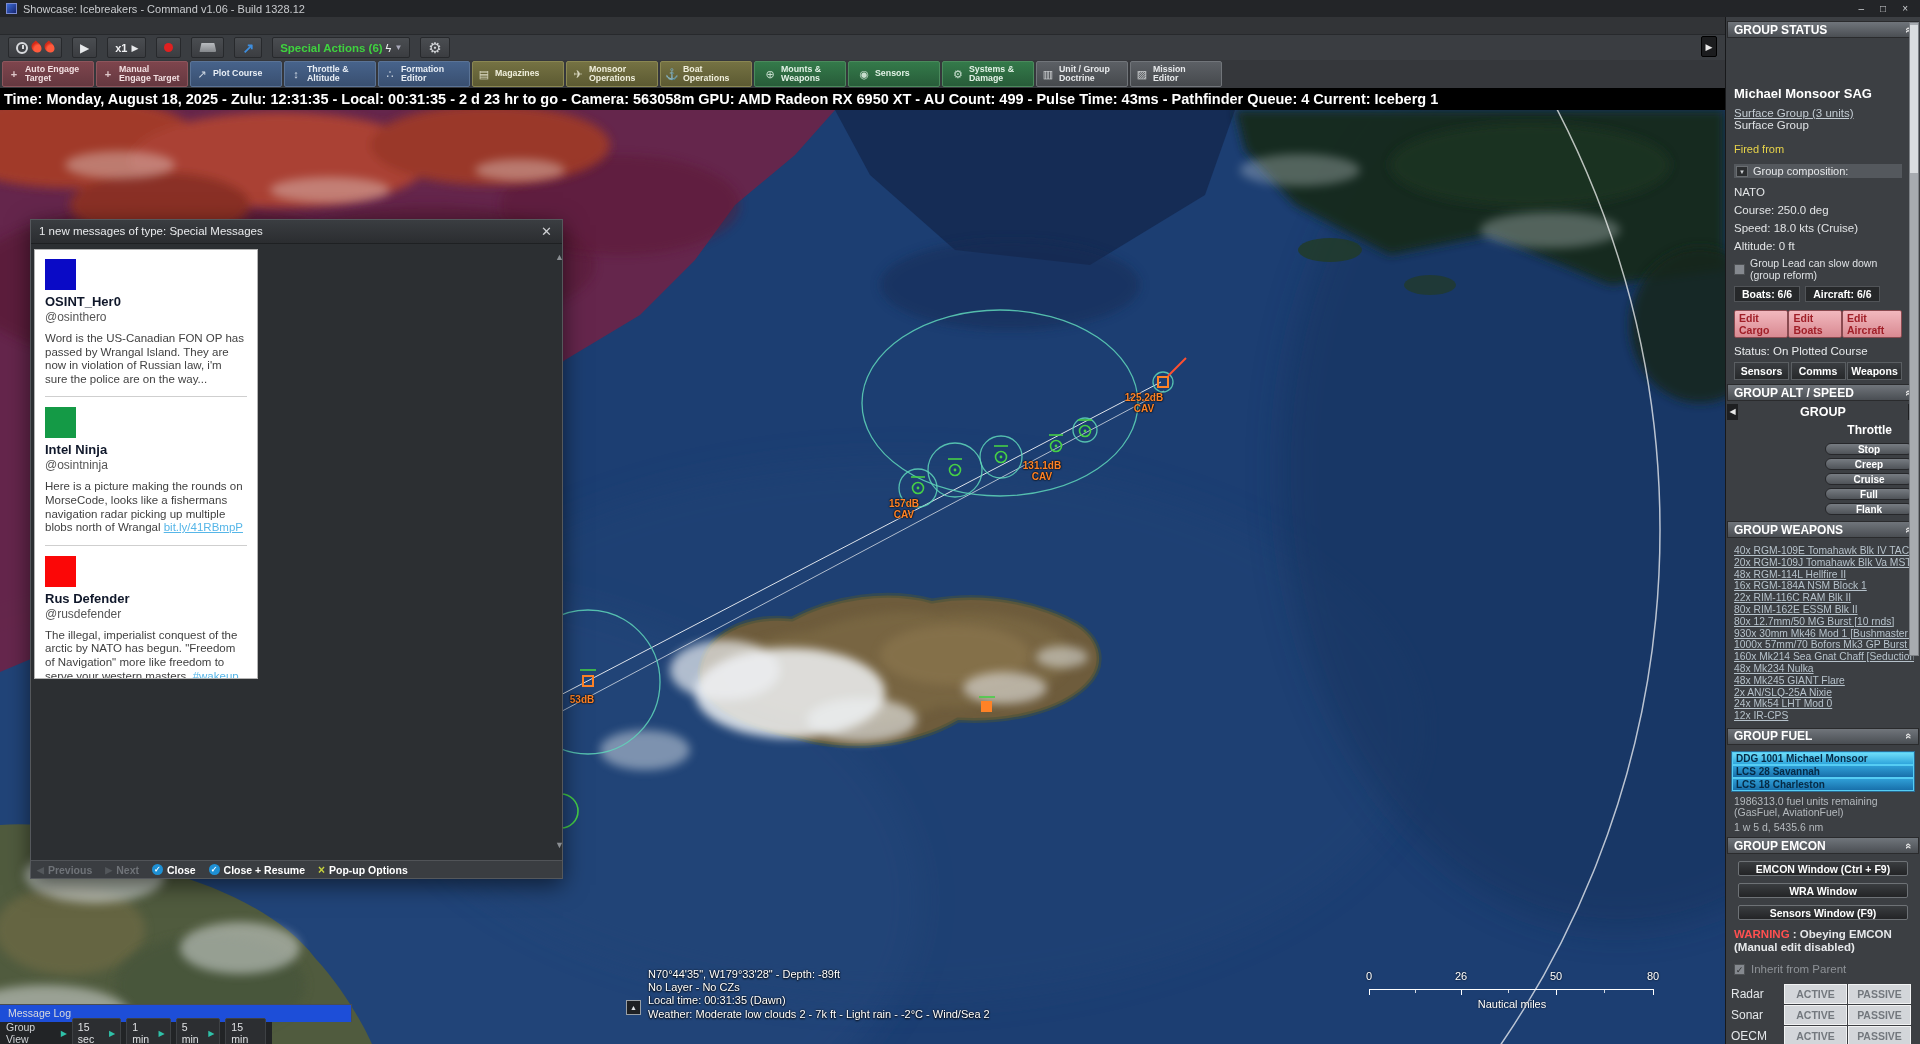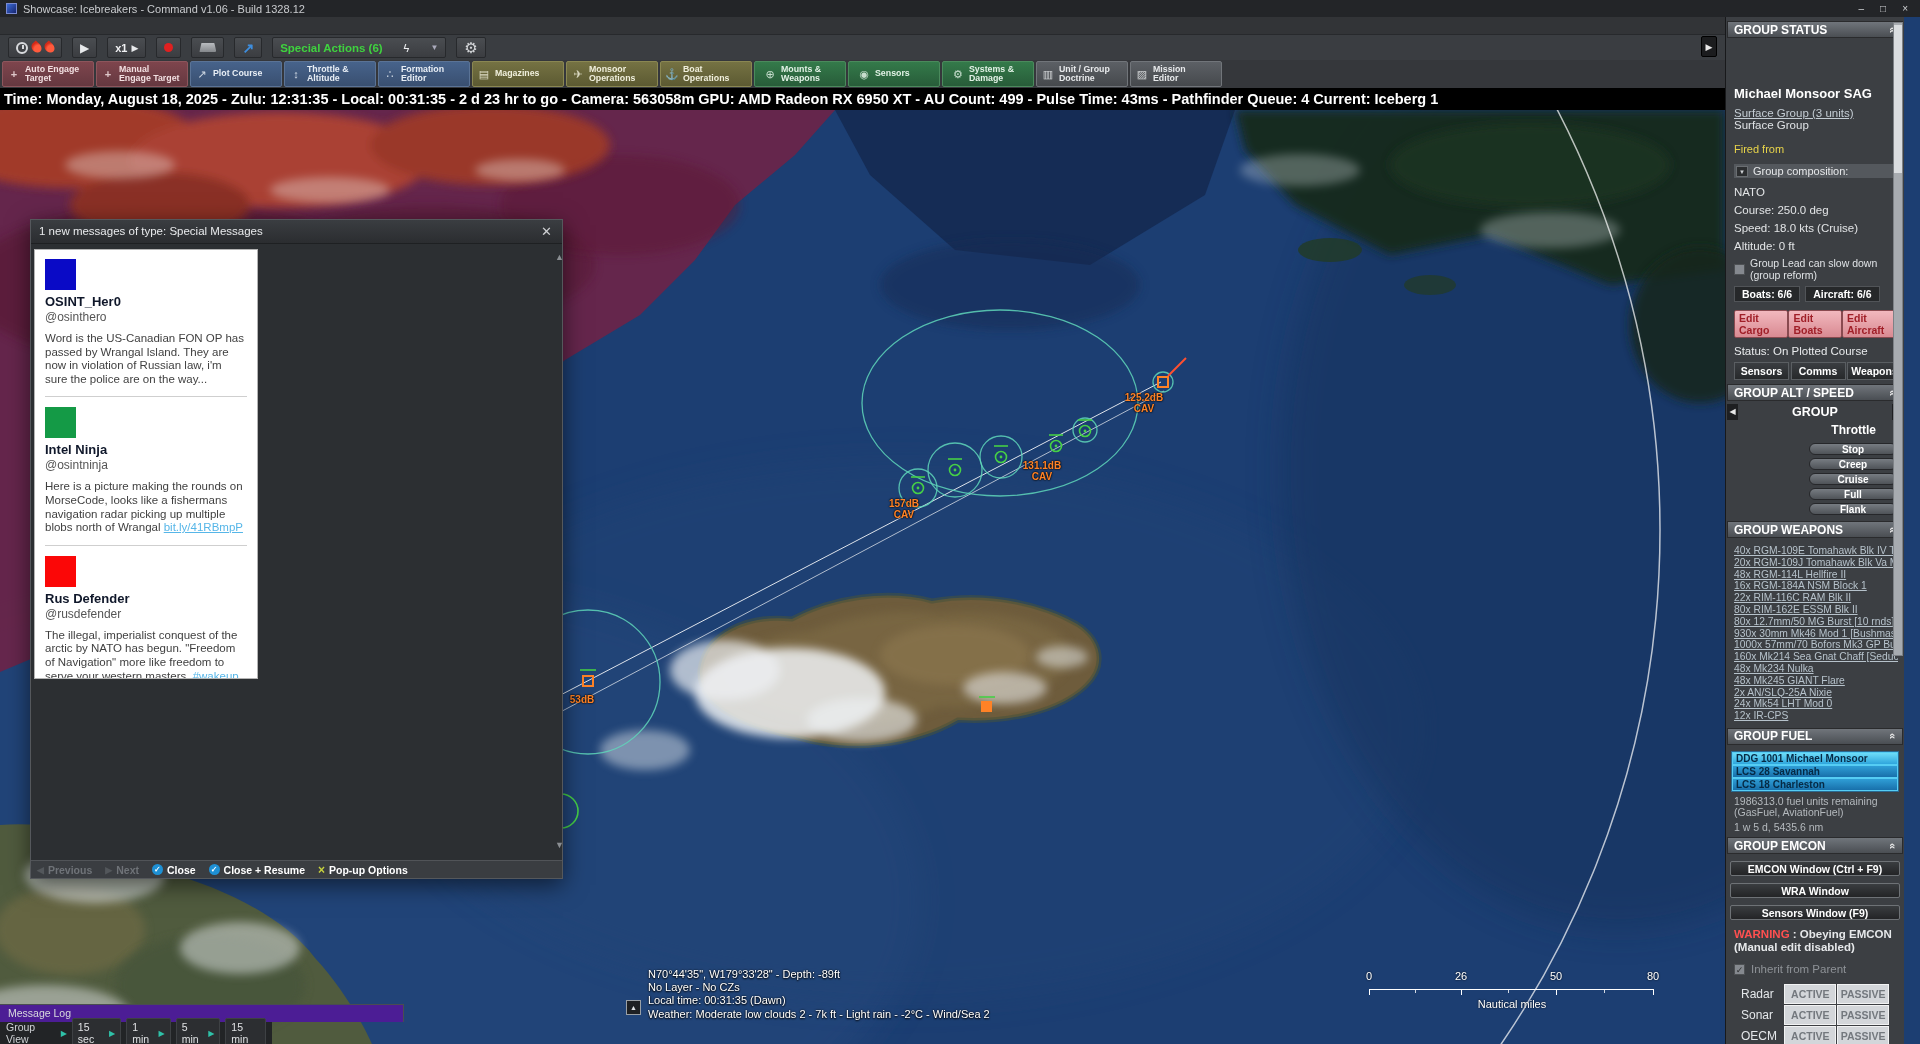--- a/index.html
+++ b/index.html
@@ -18,21 +18,21 @@
   .toolbar1 { position:absolute; left:0; top:35px; width:1725px; height:25px; background:#3a3d41; display:flex; align-items:center; gap:10px; padding:0 8px; z-index:30; }
   .tb1-btn { height:21px; background:linear-gradient(#4a4d51,#3b3d41); border:1px solid #27292c; border-radius:2px; display:flex; align-items:center; justify-content:center; gap:4px; padding:0 7px; }
   .clock { width:12px; height:12px; border:2px solid #d8dadd; border-radius:50%; position:relative; }
   .clock::after { content:""; position:absolute; left:4px; top:1px; width:2px; height:4px; background:#d8dadd; }
   .flame { width:9px; height:11px; background:radial-gradient(circle at 50% 75%, #ff5a3c 0 45%, #d42a18 75%); border-radius:50% 0 50% 50%; transform:rotate(-45deg); }
   .play-tri { color:#e8eaec; font-size:12px; }
   .x1-lbl { color:#f0f1f3; font-size:11px; font-weight:bold; }
   .rec-dot { width:9px; height:9px; border-radius:50%; background:#e02020; }
   .cam { width:17px; height:9px; background:linear-gradient(#b9bcc0,#84878b); border-radius:2px 2px 1px 1px; clip-path:polygon(12% 0,88% 0,100% 100%,0 100%); }
   .jump-arrow { color:#3e8ede; font-size:14px; font-weight:bold; }
-  .sa-btn { gap:21px; }
+  .sa-btn { gap:3px; }
   .sa-txt { color:#3fd23f; font-size:11.5px; font-weight:bold; }
   .bolt { color:#eef0f2; font-size:11px; }
   .caret { color:#aab; font-size:8px; }
   .gear { color:#d4d6d9; font-size:15px; }
 
   .toolbar2 { position:absolute; left:0; top:60px; width:1725px; height:28px; background:#35373b; display:flex; align-items:stretch; gap:2px; padding:1px 2px; z-index:30; }
   .tool-btn { width:92px; display:flex; align-items:center; gap:4px; padding:0 4px; border-radius:2px; }
   .tool-btn .ti { width:14px; text-align:center; font-size:11px; opacity:.85; flex:0 0 14px; }
   .tool-lbl { display:flex; flex-direction:column; line-height:9.5px; }
   .tool-lbl span { font-size:8.8px; font-weight:600; white-space:nowrap; }
@@ -65,21 +65,21 @@
   .scalebar { position:absolute; left:1360px; top:970px; width:304px; height:46px; color:#fff; z-index:6; }
   .scalebar .num { position:absolute; top:0; font-size:11px; width:24px; text-align:center; text-shadow:0 0 2px #000; }
   .scalebar .bar { position:absolute; left:9px; top:19px; width:285px; height:1px; background:#fff; }
   .scalebar .tick { position:absolute; top:19px; width:1px; height:6px; background:#fff; }
   .scalebar .mtick { position:absolute; top:19px; width:1px; height:4px; background:#fff; opacity:.8; }
   .scalebar .cap { position:absolute; left:0; right:0; top:28px; text-align:center; font-size:11px; text-shadow:0 0 2px #000; }
 
   .mapinfo { position:absolute; left:648px; top:968px; color:#fff; font-size:11px; line-height:13.2px; text-shadow:0 1px 2px #000, 0 0 2px #000; z-index:6; white-space:nowrap; }
   .expand-box { position:absolute; left:626px; top:1000px; width:15px; height:15px; background:#1e2023; border:1px solid #9aa0a6; color:#dfe2e5; font-size:7px; display:flex; align-items:center; justify-content:center; z-index:7; }
 
-  .msglog-bar { position:absolute; left:0; top:1004px; width:404px; height:18px; background:#4c1d95; border-top:1px solid #4a4d51; border-right:1px solid #4a4d51; color:#d8dadd; font-size:10.5px; line-height:17px; padding-left:8px; z-index:8; }
+  .msglog-bar { position:absolute; left:0; top:1004px; width:352px; height:18px; background:#1d4ed8; border-top:1px solid #4a4d51; border-right:1px solid #4a4d51; color:#d8dadd; font-size:10.5px; line-height:17px; padding-left:8px; z-index:8; }
   .timerow { position:absolute; left:0; top:1022px; width:272px; height:22px; background:#222426; display:flex; align-items:center; gap:5px; padding:0 6px; z-index:8; }
   .timerow .lab { color:#cfd2d5; font-size:10.5px; }
   .tr-play { color:#2fc1a8; font-size:8px; }
   .tr-btn { background:#2c2e31; border:1px solid #3e4144; border-radius:2px; color:#e0e2e4; font-size:10.5px; padding:2px 5px; display:flex; align-items:center; gap:4px; }
 
   
   .msgwin { position:absolute; left:30px; top:219px; width:533px; height:660px; background:#2c2f32; border:1px solid #55585c; box-shadow:0 6px 22px rgba(0,0,0,.55); z-index:20; }
   .msgwin-hdr { height:24px; background:linear-gradient(#3a3d41,#2b2d30); border-bottom:1px solid #1e2022; color:#e8eaec; font-size:11.5px; line-height:23px; padding-left:8px; }
   .msgwin-close { position:absolute; right:10px; top:5px; color:#cfd1d4; font-size:13px; line-height:13px; }
   .scroll-up, .scroll-dn { position:absolute; left:524px; color:#8a8e92; font-size:9px; }
@@ -92,21 +92,21 @@
   .post a, .plink { color:#56b6e8; text-decoration:underline; }
   .psep { border:none; border-top:1px solid #cfcfcf; margin:10px 0; }
   .msgwin-foot { position:absolute; left:0; bottom:0; width:100%; height:18px; background:#3a3d41; border-top:1px solid #515458; display:flex; align-items:center; gap:13px; padding-left:6px; font-size:10.5px; font-weight:bold; }
   .foot-dis { color:#6f7378; display:flex; align-items:center; gap:4px; }
   .foot-dis .tri { color:#53575b; font-size:9px; }
   .foot-act { color:#fff; display:flex; align-items:center; gap:4px; }
   .bluecheck { width:11px; height:11px; border-radius:50%; background:#1e90d4; color:#fff; font-size:8px; line-height:11px; text-align:center; display:inline-block; }
   .tools-x { color:#c7d23e; font-weight:bold; font-size:12px; }
 
   
-  .sidebar { position:absolute; left:1725px; top:0; width:179px; height:1044px; background:#3c3f43; border-left:1px solid #18191b; z-index:25; padding-top:21px; overflow:hidden; }
+  .sidebar { position:absolute; left:1725px; top:0; width:195px; height:1044px; background:#3c3f43; border-left:1px solid #18191b; z-index:25; padding-top:21px; overflow:hidden; }
   .sb-scroll { position:absolute; right:1px; top:22px; width:10px; height:634px; background:#a7abb0; border:1px solid #7d8186; }
   .sb-thumb { position:absolute; left:0; top:2px; width:8px; height:148px; background:#dadde0; }
   .panel-hdr { height:17px; background:linear-gradient(#70757b,#4a4e53); border:1px solid #2a2b2d; display:flex; align-items:center; color:#fff; font-size:12px; font-weight:bold; padding:0 6px; margin:0 1px; }
   .chev { margin-left:auto; transform:rotate(90deg); font-size:11px; color:#e8e8e8; }
   .sb-body { padding:0 8px; width:184px;margin-top:48px; }
   .gs-name { color:#fff; font-size:13px; font-weight:bold; margin-top:6px; }
   .gs-link { color:#c4cdd4; font-size:11.5px; text-decoration:underline; margin-top:6px; }
   .gs-type { color:#dfe2e5; font-size:11.5px; }
   .gs-fired { color:#e8d44a; font-size:11px; margin-top:12px; }
   .gs-comp { margin-top:9px; height:14px; background:#54585d; display:flex; align-items:center; gap:5px; padding:0 2px; }
@@ -140,21 +140,21 @@
   .fuel-row { background:linear-gradient(#2f9ed6,#1870ab); border:1px solid #55cdf4; color:#062a45; font-size:10px; font-weight:bold; line-height:11px; padding-left:3px; white-space:nowrap; overflow:hidden; }
   .fuel-row:first-child { background:linear-gradient(#6ddcf8,#2fa6dd); }
   .fuel-txt { color:#b4b9bd; font-size:10.5px; line-height:11.5px; padding-left:8px; }
   .fuel-txt.m { margin-top:3px; }
 
   .em-btn { display:block; width:170px; height:15px; margin:7px auto 0 auto; background:linear-gradient(#3a3d40,#232426); border:1px solid #6e7276; border-radius:2px; color:#fff; font-size:10.5px; font-weight:bold; text-align:center; line-height:14px; }
   .em-warn { color:#e6e8ea; font-size:11.5px; font-weight:bold; margin:8px 0 0 8px; line-height:13px; }
   .em-warn .w { color:#ff5050; }
   .em-inherit { display:flex; align-items:center; gap:6px; margin:9px 0 0 8px; }
   .em-inherit span { color:#8e9297; font-size:11.5px; }
-  .sensor-row { display:flex; align-items:center; margin:1px 15px; }
+  .sensor-row { display:flex; align-items:center; margin:1px 5px; }
   .sensor-row .sl { width:52px; color:#e4e7ea; font-size:12px; }
   .sensor-cell { width:63px; height:20px; background:#d3d6da; border:1px solid #f2f3f4; color:#73787e; font-size:10.5px; font-weight:bold; text-align:center; line-height:19px; margin-left:1px; }
 
   .hdr-gap { height:4px; }
 </style>
 </head>
 <body>
 
 <div id="stage">
 

